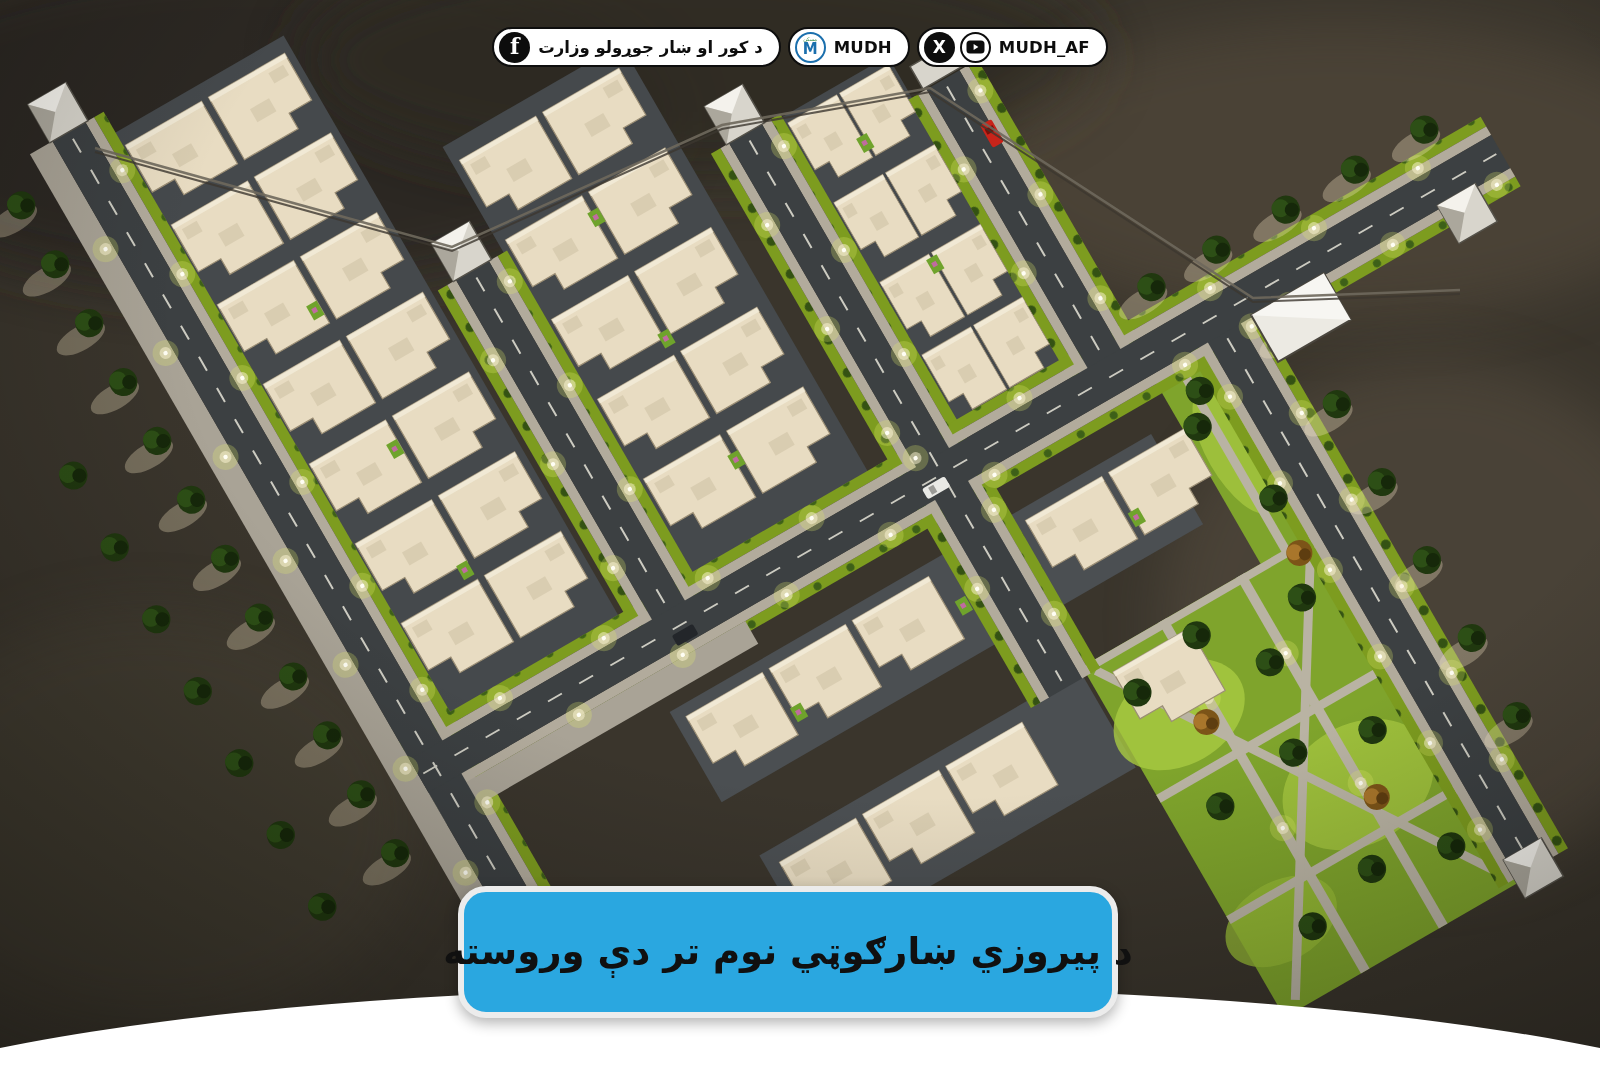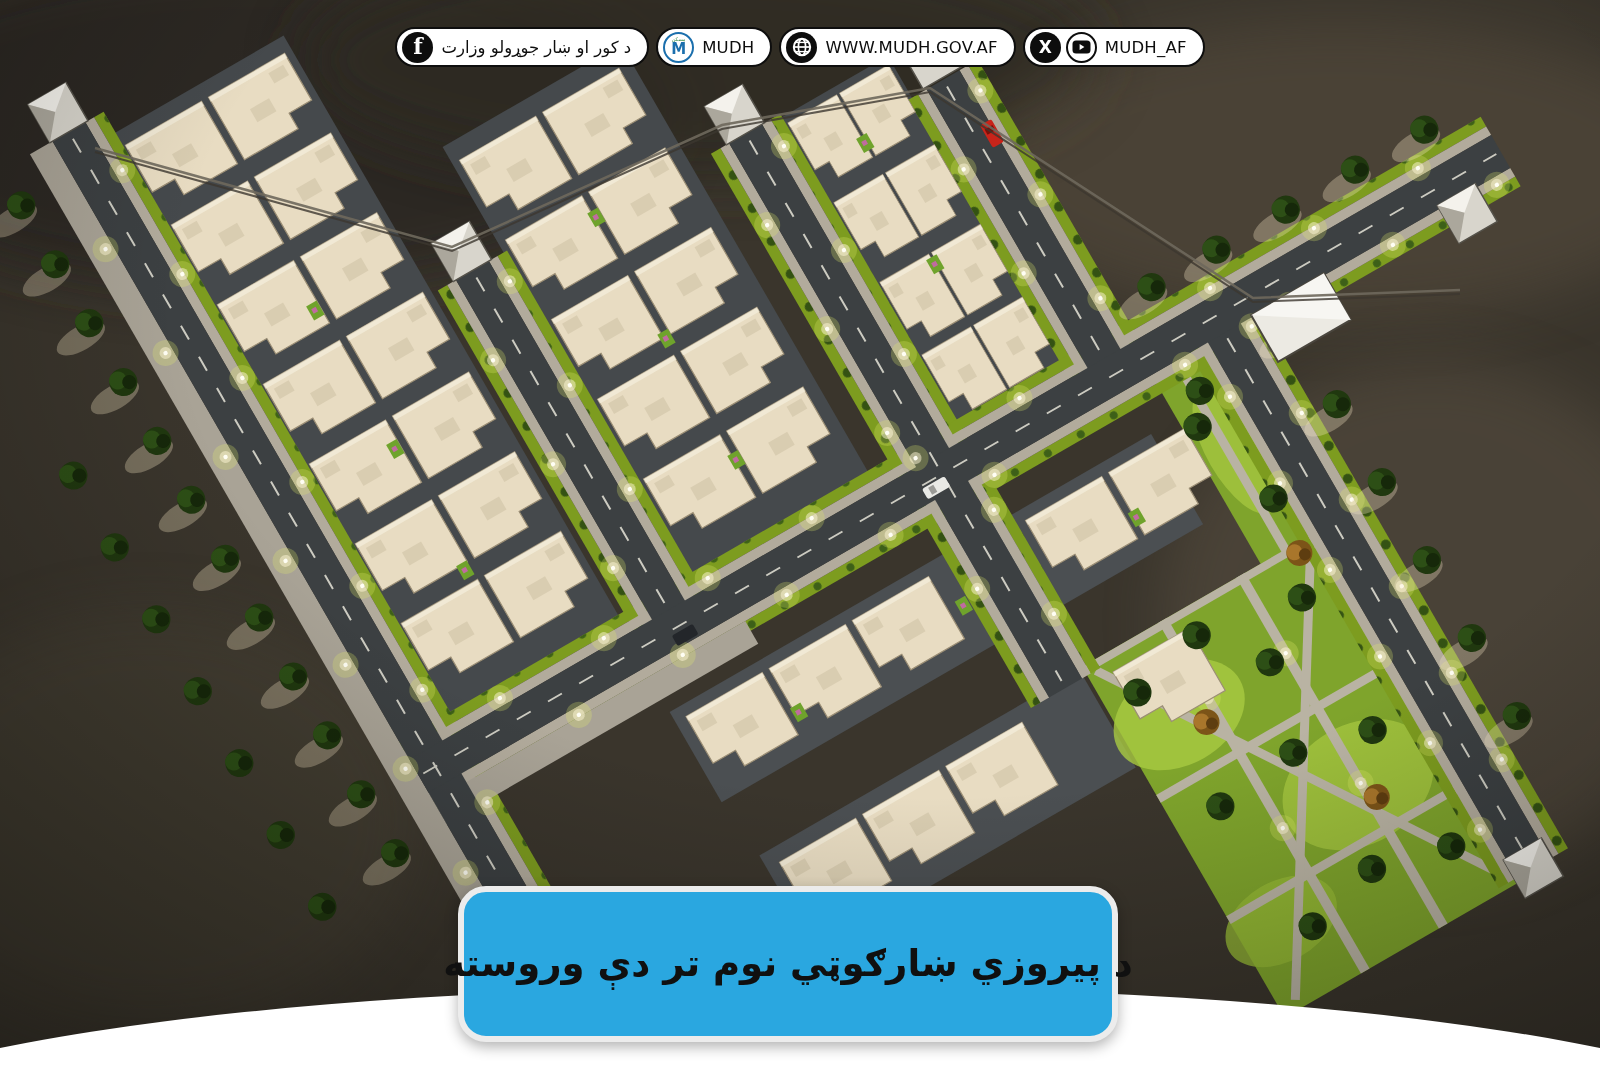--- a/index.html
+++ b/index.html
@@ -10,37 +10,37 @@
   .stage svg.scene{position:absolute;left:0;top:0;}
   
   .badge-row{
     position:absolute;top:26px;left:0;right:0;height:42px;
     display:flex;justify-content:center;align-items:center;gap:7px;z-index:30;
   }
   .pill{
     display:flex;align-items:center;gap:8px;height:40px;background:#fff;
     border:2px solid #0e0e0e;border-radius:22px;padding:0 16px 0 5px;box-sizing:border-box;
   }
-  .pill .txt{font-weight:normal;font-size:16.5px;color:#0d0d0d;white-space:nowrap;letter-spacing:.2px;}
+  .pill .txt{font-weight:bold;font-size:16.5px;color:#0d0d0d;white-space:nowrap;letter-spacing:.2px;}
   .cicon{width:31px;height:31px;border-radius:50%;display:flex;align-items:center;justify-content:center;flex:0 0 auto;}
   .cicon.black{background:#0d0d0d;color:#fff;}
   .cicon.white{background:#fff;border:2px solid #0d0d0d;box-sizing:border-box;}
   .cicon.logo{background:#fff;border:2.5px solid #1b6fad;box-sizing:border-box;flex-direction:column;line-height:1;}
   .cicon.logo .m{color:#1b6fad;font-weight:bold;font-size:15px;line-height:1;}
   .cicon.logo .tiny{color:#2e8540;font-size:5px;line-height:1;}
   .fb-f{font-weight:bold;font-size:22px;font-family:"DejaVu Serif",serif;margin-top:-2px;}
   .x-glyph{font-weight:bold;font-size:17px;font-family:"DejaVu Sans",sans-serif;}
   
   .white-arc{
     position:absolute;left:-200px;top:986px;width:2000px;height:310px;
     background:#ffffff;border-radius:50%;z-index:10;
   }
   
   .caption{
-    position:absolute;left:458px;top:886px;width:660px;height:156px;z-index:20;
+    position:absolute;left:458px;top:886px;width:660px;height:132px;z-index:20;
     background:#2aa7e0;border:6px solid #ececec;border-radius:28px;box-sizing:border-box;
     display:flex;flex-direction:column;justify-content:center;align-items:center;
     box-shadow:0 5px 14px rgba(0,0,0,.30);
   }
   .caption .l1,.caption .l2{
     direction:rtl;color:#101010;font-weight:bold;font-size:37px;line-height:56px;
     text-align:center;white-space:nowrap;
   }
 </style>
 </head>
@@ -424,32 +424,20 @@
     </div>
 
     <div class="pill">
       <span class="cicon logo">
         <span class="tiny">مسکن</span>
         <span class="m">M</span>
       </span>
       <span class="txt">MUDH</span>
     </div>
 
-    <div class="pill">
-      <span class="cicon black">
-        <svg width="22" height="22" viewBox="0 0 22 22">
-          <circle cx="11" cy="11" r="8.2" fill="none" stroke="#fff" stroke-width="2"></circle>
-          <ellipse cx="11" cy="11" rx="3.6" ry="8.2" fill="none" stroke="#fff" stroke-width="1.7"></ellipse>
-          <line x1="2.8" y1="11" x2="19.2" y2="11" stroke="#fff" stroke-width="1.7"></line>
-          <line x1="4" y1="6.4" x2="18" y2="6.4" stroke="#fff" stroke-width="1.4"></line>
-          <line x1="4" y1="15.6" x2="18" y2="15.6" stroke="#fff" stroke-width="1.4"></line>
-        </svg>
-      </span>
-      <span class="txt">WWW.MUDH.GOV.AF</span>
-    </div>
 
     <div class="pill">
       <span class="cicon black">
           <span class="x-glyph">X</span>
         </span>
       <span class="cicon white" style="margin-left:-3px;">
         <svg width="19" height="14" viewBox="0 0 19 14">
           <rect x="0.5" y="0.5" width="18" height="13" rx="3.5" fill="#0d0d0d"></rect>
           <polygon points="7.6,4 12.4,7 7.6,10" fill="#fff"></polygon>
         </svg>

